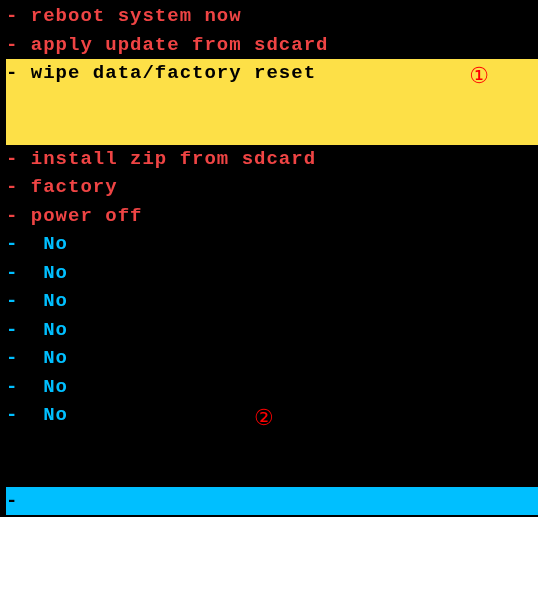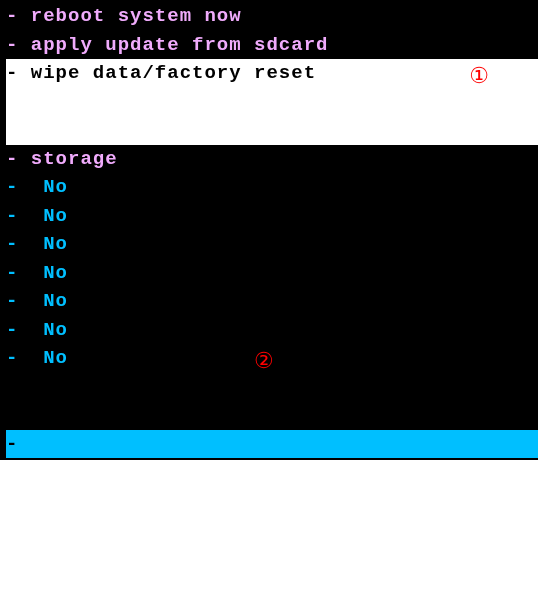--- a/index.html
+++ b/index.html
@@ -8,26 +8,26 @@
       background: #000;
       width: 538px;
       padding: 2px 0 2px 6px;
       font-size: 19px;
       line-height: 1.5;
       font-weight: bold;
       letter-spacing: 1px;
       position: relative;
     }
     .menu-row {
-      color: #f0abfc;
+      color: #ef4444;
       white-space: pre;
       position: relative;
     }
     .menu-row.selected {
-      background: #ffffff;
+      background: #fde047;
       color: #000;
     }
     .sub-row {
       color: #00bfff;
       white-space: pre;
       position: relative;
     }
     .sub-row.selected {
       background: #00bfff;
       color: #000;
@@ -43,21 +43,23 @@
 </head>
 <body>
 
 <div class="recovery-screen">
 
   <div class="menu-row">- <span>reboot system now</span></div>
   <div class="menu-row">- <span>apply update from sdcard</span></div>
   <div class="menu-row selected">- <span>wipe data/factory reset</span>
     <span class="circled-num" style="right:48px; top:0;">①</span>
   </div>
-  <div class="menu-row">- <span>storage</span></div>
+  <div class="menu-row">- <span>install zip from sdcard</span></div>
+  <div class="menu-row">- <span>factory</span></div>
+  <div class="menu-row">- <span>power off</span></div>
 
   <div class="sub-row">-  <span>No</span></div>
   <div class="sub-row">-  <span>No</span></div>
   <div class="sub-row">-  <span>No</span></div>
   <div class="sub-row">-  <span>No</span></div>
   <div class="sub-row">-  <span>No</span></div>
   <div class="sub-row">-  <span>No</span></div>
   <div class="sub-row">-  <span>No</span>
     <span class="circled-num" style="left:248px; top:0;">②</span>
   </div>

